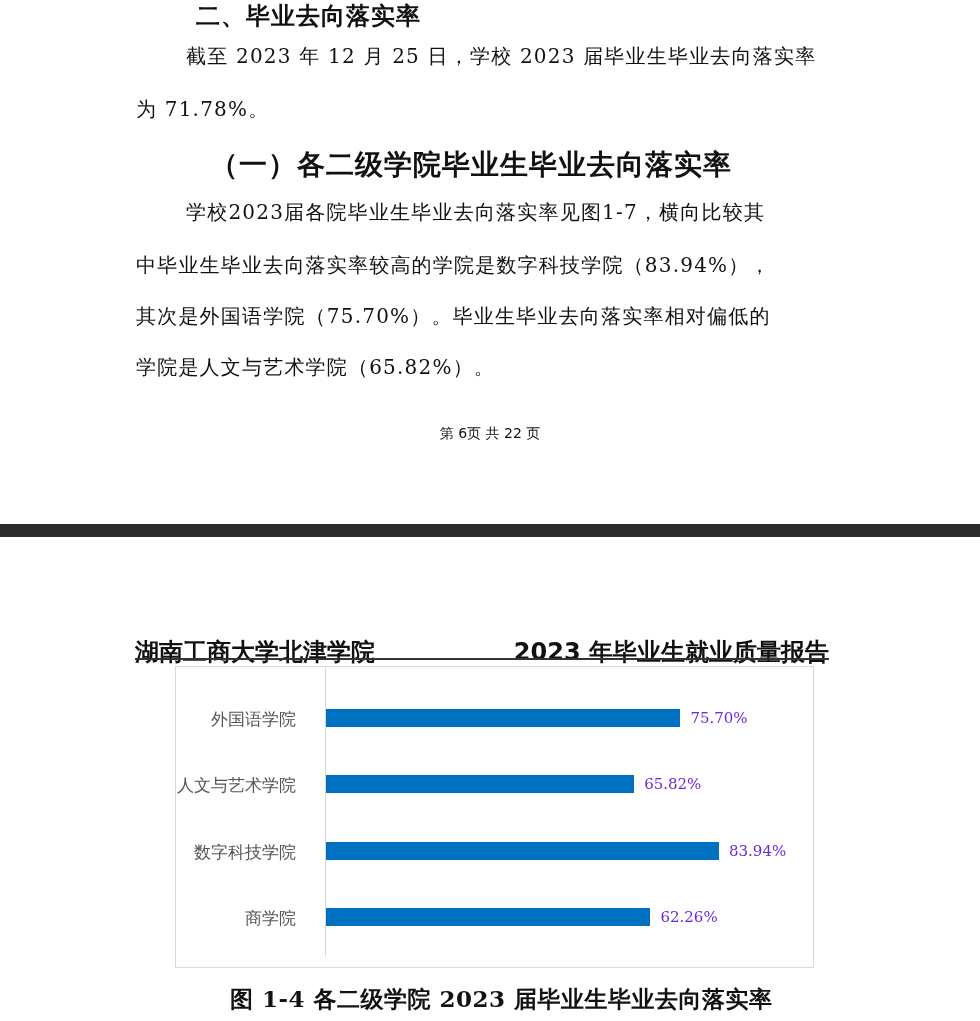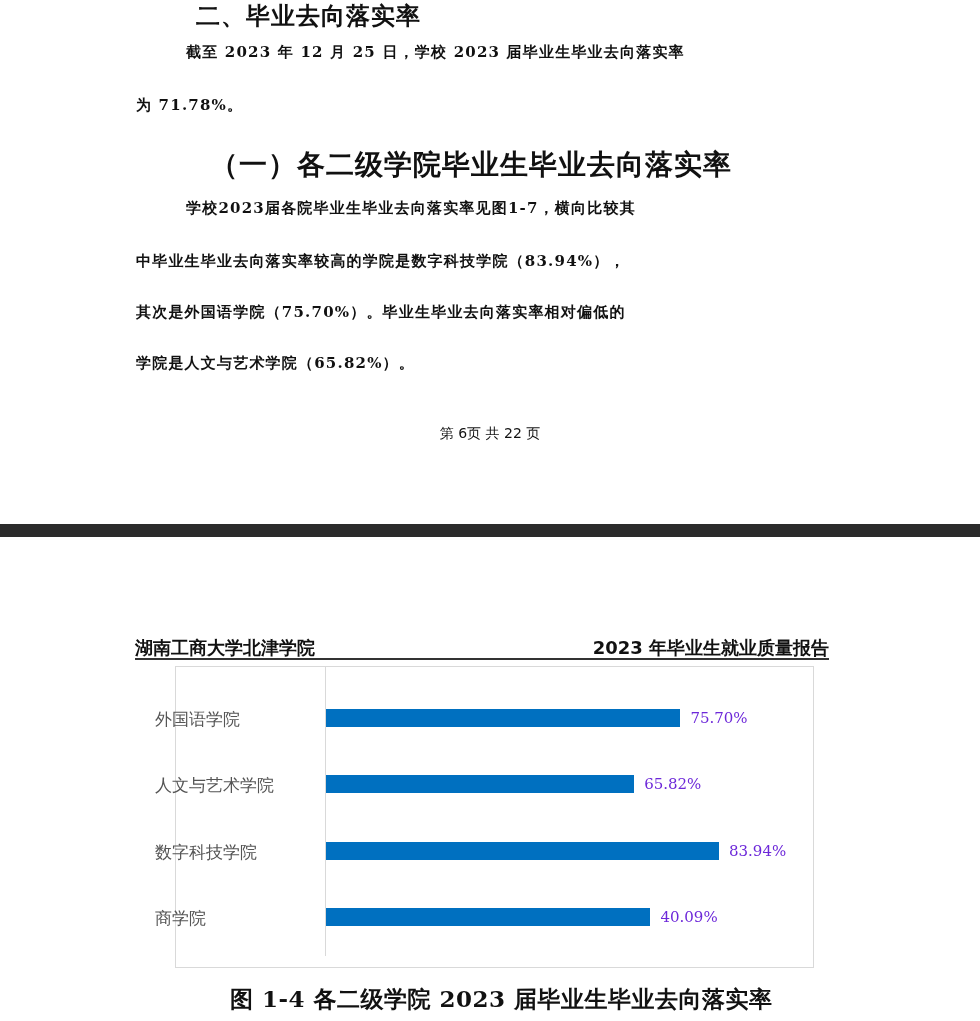--- a/index.html
+++ b/index.html
@@ -1,28 +1,28 @@
 <!DOCTYPE html>
 <html><head>
 <meta charset="utf-8">
 <style>
   html, body { margin:0; padding:0; }
   body { width:980px; height:1021px; background:#ffffff; position:relative; overflow:hidden;
          font-family:"DejaVu Serif","Liberation Serif",serif; color:#111; }
   .abs { position:absolute; white-space:nowrap; }
   .h2 { left:188px; top:0px; font-size:24px; font-weight:bold; font-family:"DejaVu Sans","Liberation Sans",sans-serif; letter-spacing:1px;margin-left:8px; }
-  .p { font-size:15px; letter-spacing:1.2px;font-weight:bold; }
+  .p { font-size:20px; letter-spacing:1.2px; }
   .h3 { left:210px; top:146px; font-size:28px; font-weight:bold; font-family:Liberation Serif, serif; letter-spacing:1px; }
   .footer { left:0; width:980px; top:425px; text-align:center; font-size:14px; font-family:"DejaVu Sans","Liberation Sans",sans-serif; }
   .pagebreak { position:absolute; left:0; top:524px; width:980px; height:13px; background:#2b2b2b; }
-  .hdr { top:636px; font-size:18px; font-weight:bold; font-family:"DejaVu Sans","Liberation Sans",sans-serif; }
+  .hdr { top:636px; font-size:24px; font-weight:bold; font-family:"DejaVu Sans","Liberation Sans",sans-serif; }
   .hdr-line { position:absolute; left:135px; top:658px; width:694px; height:2px; background:#333; }
   .chart-box { position:absolute; left:175px; top:666px; width:637px; height:300px; border:1px solid #d9d9d9; background:#fff; }
   .axis { position:absolute; left:325px; top:666px; width:1px; height:290px; background:#d9d9d9; }
-  .cat { position:absolute; font-size:17px; color:#555; text-align:left; width:150px; left:155px; }
+  .cat { position:absolute; font-size:17px; color:#555; text-align:right; width:150px; left:146px; }
   .bar { position:absolute; left:326px; height:18px; background:#0070C0; }
   .val { position:absolute; font-size:15px; color:#6d28d9; }
   .caption { left:230px; top:984px; font-size:23px; font-weight:bold; letter-spacing:0.5px; }
 </style>
 </head>
 <body>
 
 <div class="abs h2">二、毕业去向落实率</div>
 <div class="abs p" style="left:186px; top:43px;">截至 2023 年 12 月 25 日，学校 2023 届毕业生毕业去向落实率</div>
 <div class="abs p" style="left:136px; top:96px;">为 71.78%。</div>
@@ -47,16 +47,16 @@
     <div class="bar" style="top: 709px; width: 354.421px; background: rgb(0, 112, 192);"></div>
     <div class="val" style="top: 709px; left: 690.421px;">75.70%</div>
     <div class="cat" style="top: 774px;">人文与艺术学院</div>
     <div class="bar" style="top: 775px; width: 308.164px; background: rgb(0, 112, 192);"></div>
     <div class="val" style="top: 775px; left: 644.164px;">65.82%</div>
     <div class="cat" style="top: 841px;">数字科技学院</div>
     <div class="bar" style="top: 842px; width: 393px; background: rgb(0, 112, 192);"></div>
     <div class="val" style="top: 842px; left: 729px;">83.94%</div>
     <div class="cat" style="top: 907px;">商学院</div>
     <div class="bar" style="top: 908px; width: 324.457px; background: rgb(0, 112, 192);"></div>
-    <div class="val" style="top: 908px; left: 660.457px;">40.09%</div>
+    <div class="val" style="top: 908px; left: 660.457px;">62.26%</div>
   </div>
 
 <div class="abs caption">图 1-4  各二级学院 2023 届毕业生毕业去向落实率</div>
 
 </body></html>

